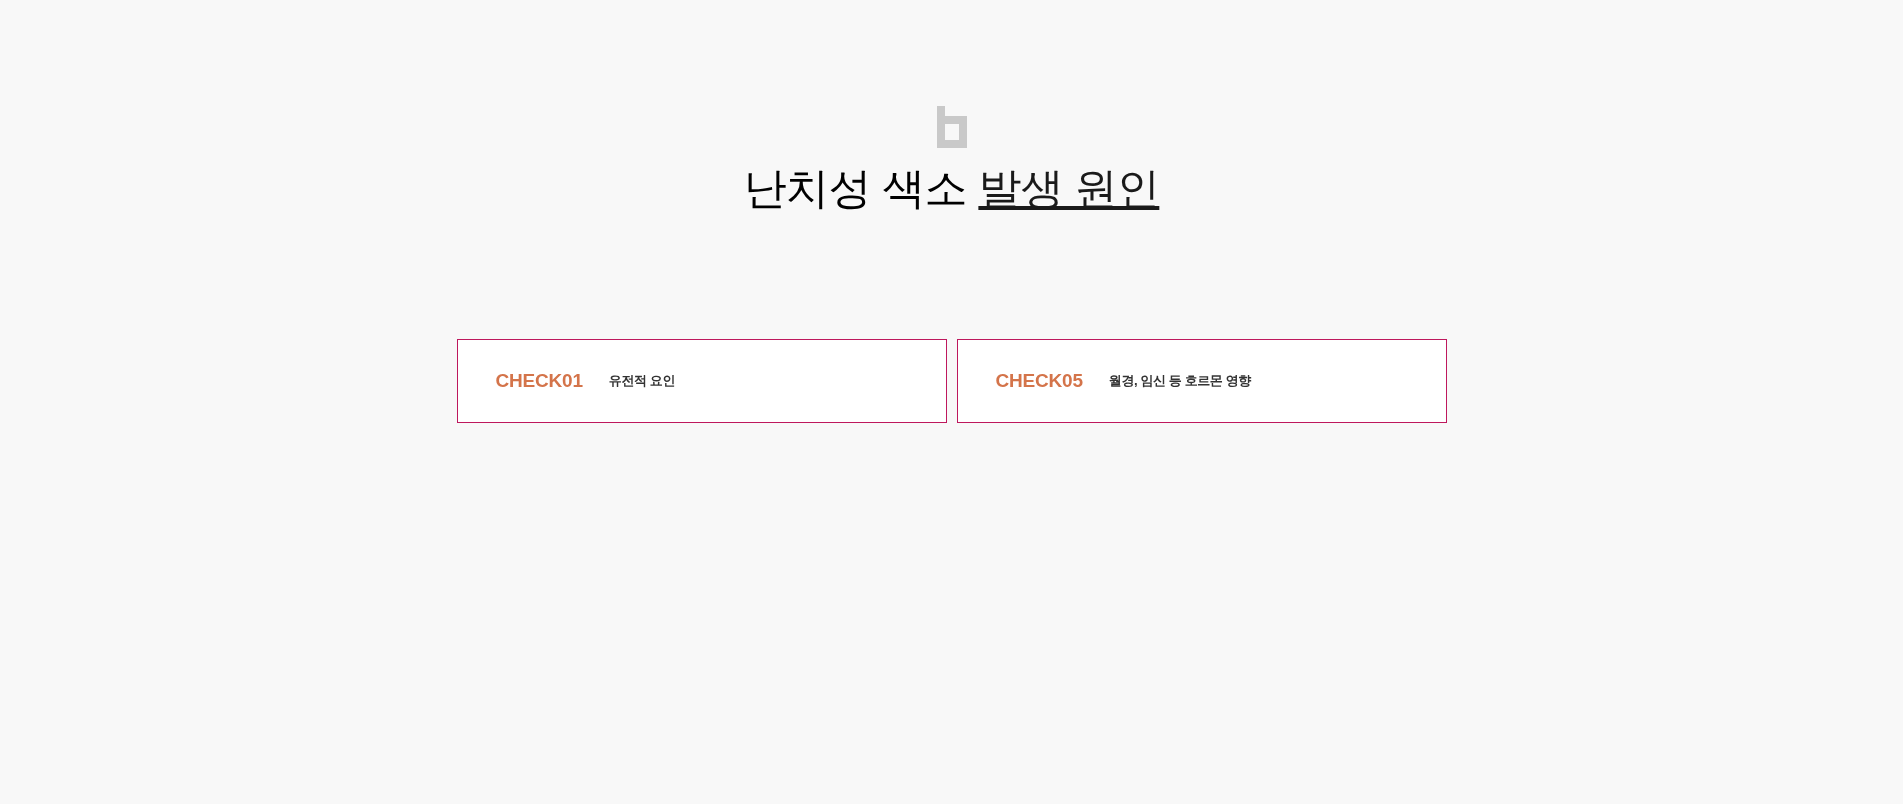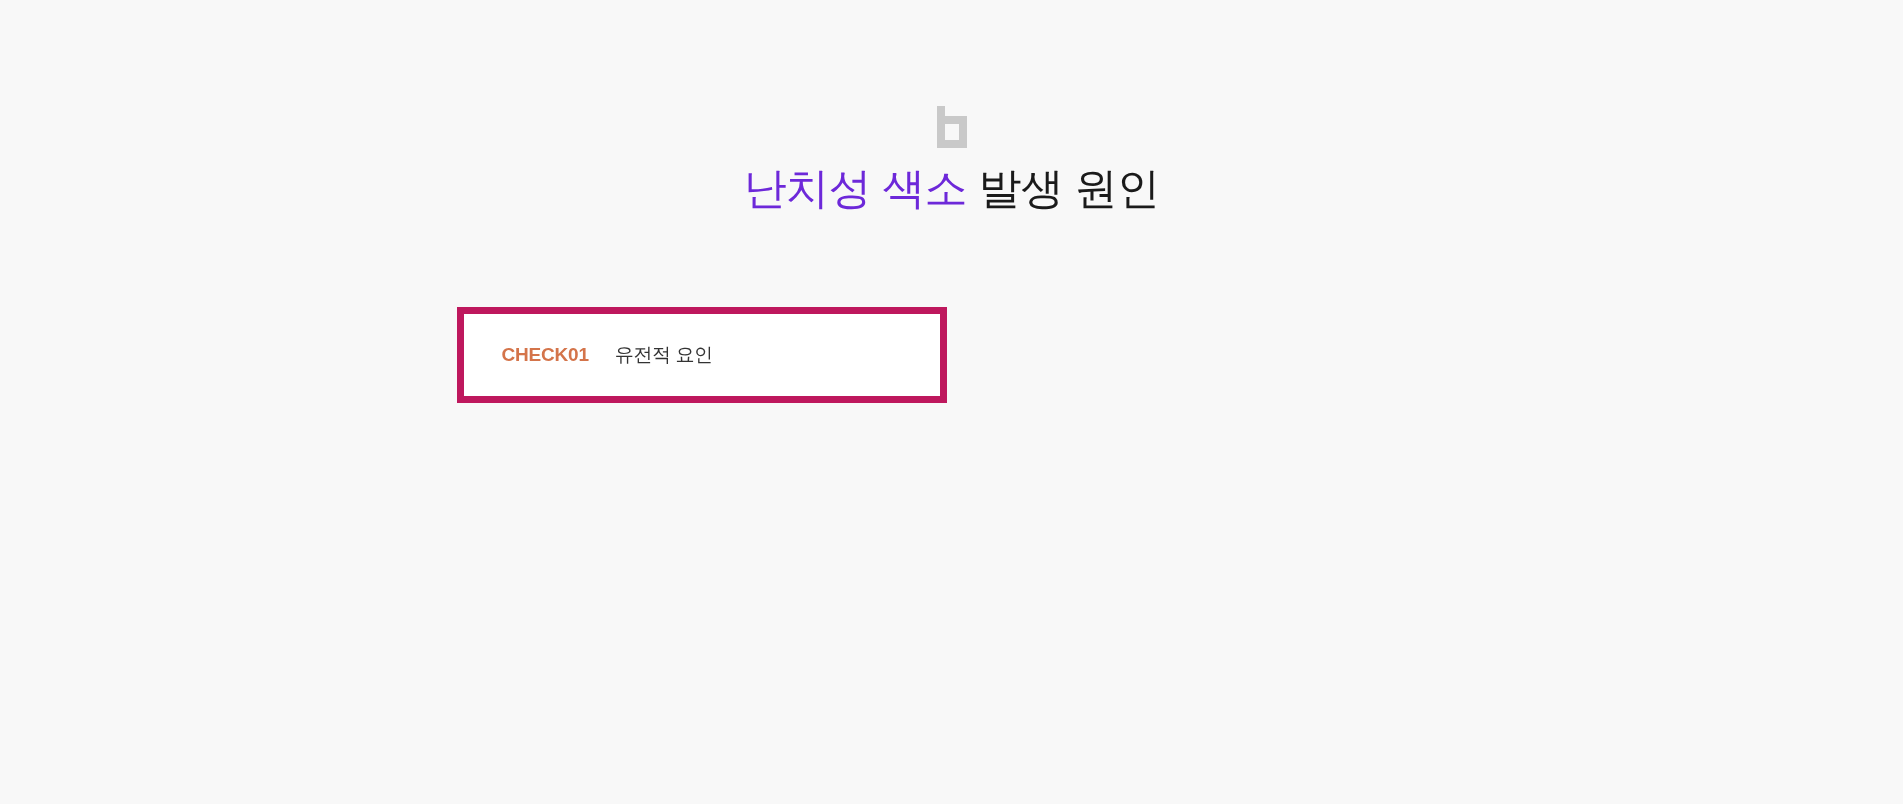--- a/index.html
+++ b/index.html
@@ -48,58 +48,60 @@
     margin-top: 14px;
     font-size: 43px;
     line-height: 1.22;
     font-weight: 500;
     letter-spacing: -0.6px;
     color: #1a1a1a;
     white-space: nowrap;
     text-align: center;
   }
   .section-heading .accent {
-    color: #6d28d9;
+    color: #000000;
   }
   .section-heading .plain {
     color: #1a1a1a;
+    text-decoration: underline;
   }
 
   
   .check-grid {
     margin-top: 57px;
     width: 990px;
     display: grid;
     grid-template-columns: 1fr 1fr;
     column-gap: 10px;
     row-gap: 10px;
   }
 
   .check-card {
     background: #ffffff;
-    border: 7px solid #be185d;
-    height: 96px;
+    border: 1px solid #be185d;
+    height: 84px;
     box-sizing: border-box;
     display: flex;
     align-items: center;
     padding-left: 38px;
+    margin-top: 32px;
   }
 
   .check-card .check-code {
     color: #d4744a;
     font-weight: 700;
     font-size: 19px;
     letter-spacing: -0.2px;
     white-space: nowrap;
   }
 
   .check-card .check-label {
     color: #333333;
-    font-size: 19px;
-    font-weight: 400;
+    font-size: 13px;
+    font-weight: 700;
     letter-spacing: -0.4px;
     margin-left: 26px;
     white-space: nowrap;
   }
 </style>
 </head>
 <body>
 
 <div class="page">
   <div class="section">
@@ -121,17 +123,21 @@
     <div class="check-grid">
 
       <div class="check-card">
         <span class="check-code">CHECK01</span>
         <span class="check-label">유전적 요인</span>
       </div>
 
 
 
 
+      <div class="check-card">
+        <span class="check-code">CHECK05</span>
+        <span class="check-label">월경, 임신 등 호르몬 영향</span>
+      </div>
 
 
     </div>
   </div>
 </div>
 
 </body></html>

